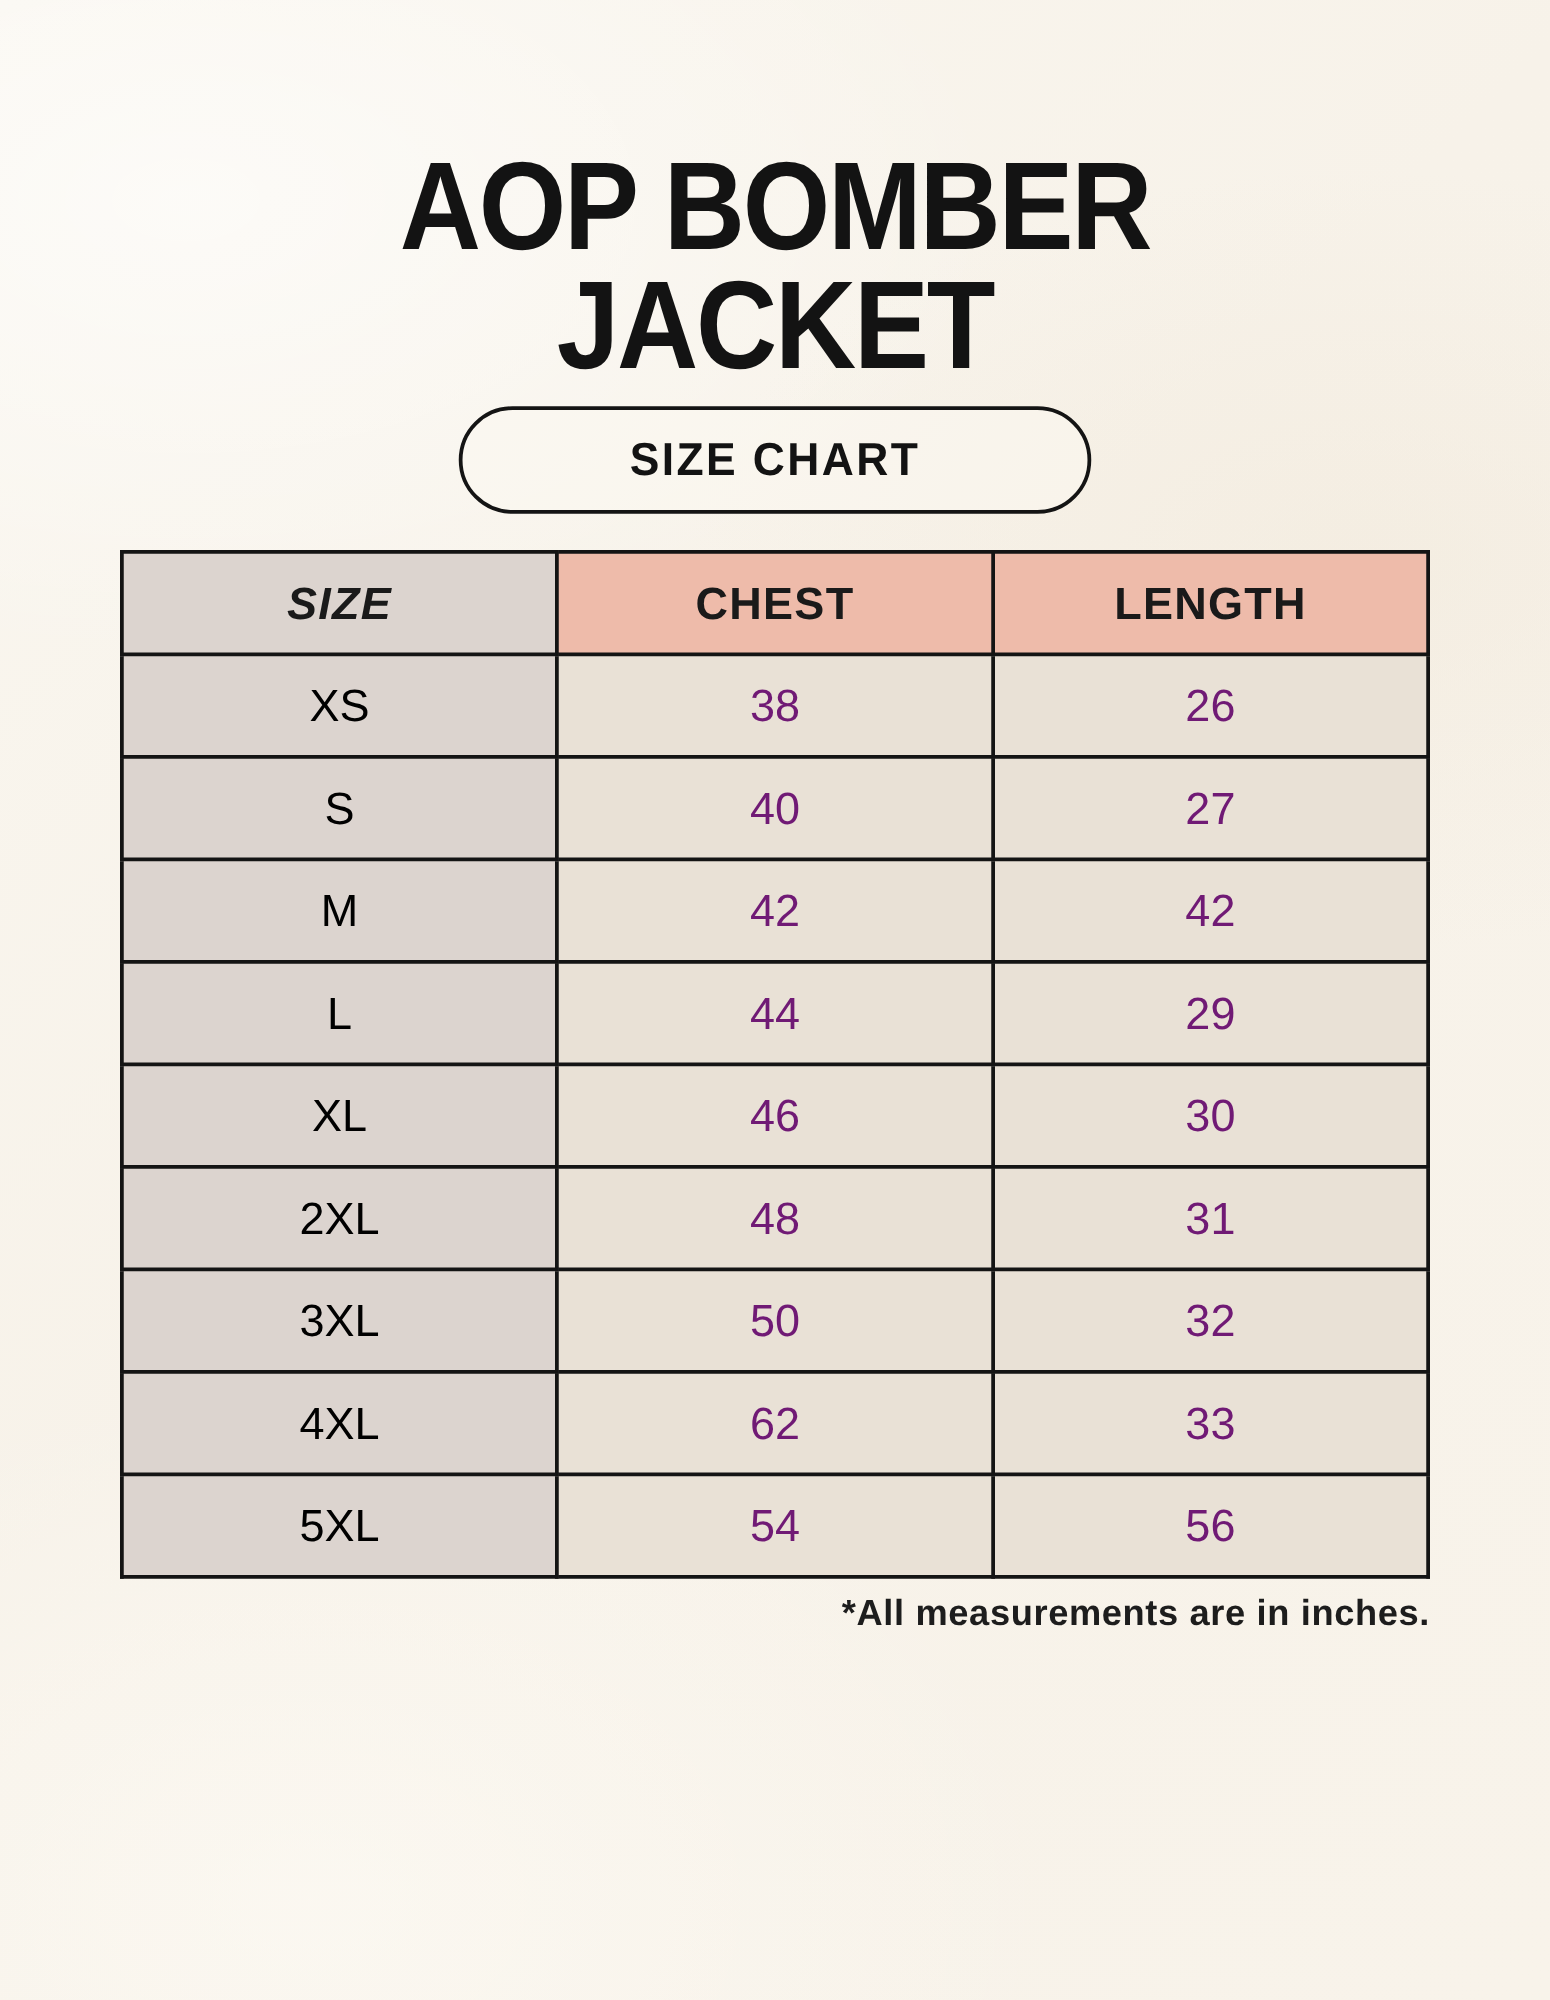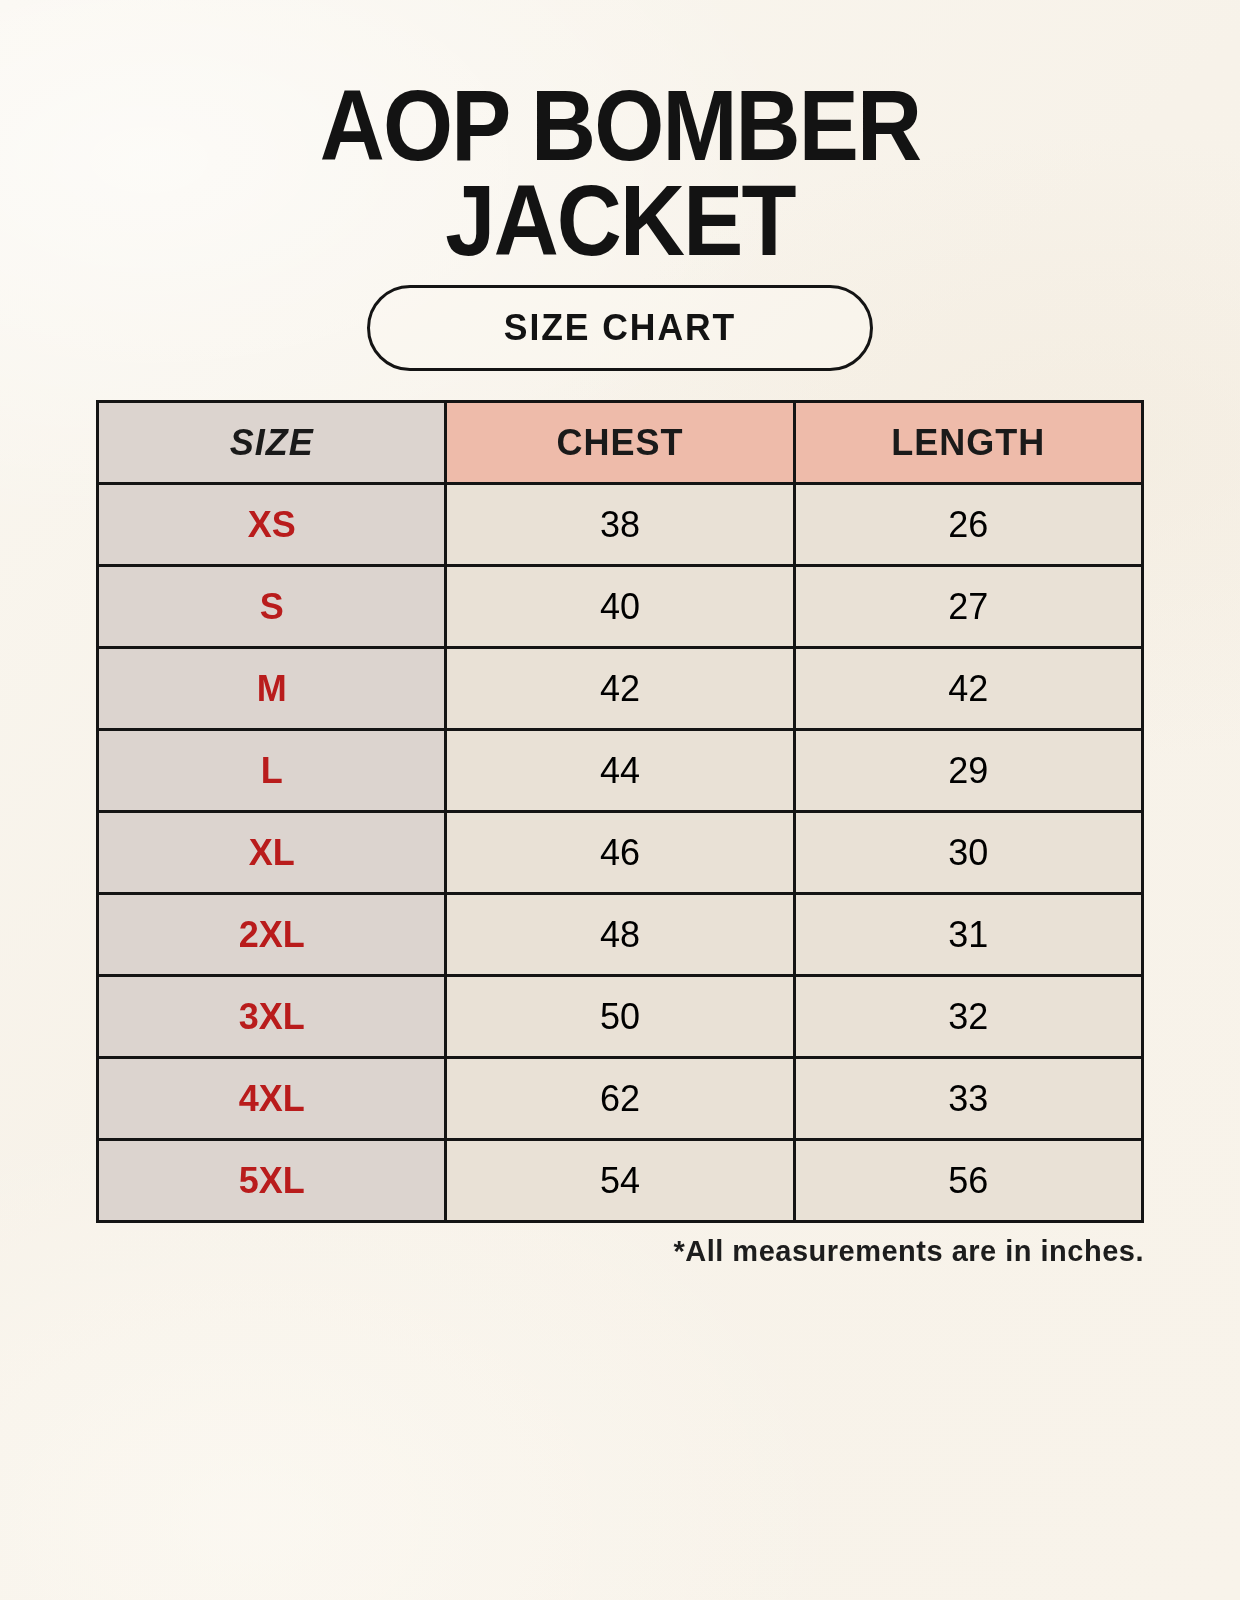--- a/index.html
+++ b/index.html
@@ -17,21 +17,21 @@
     color:var(--text);
     background:
       radial-gradient(1100px 620px at 12% 10%, rgba(255,255,255,0.55), rgba(255,255,255,0) 60%),
       radial-gradient(900px 520px at 88% 28%, rgba(240,231,216,0.45), rgba(240,231,216,0) 60%),
       radial-gradient(1000px 700px at 20% 95%, rgba(255,253,248,0.5), rgba(255,253,248,0) 60%),
       linear-gradient(135deg,#faf7f0 0%,#f7f2e9 45%,#f8f3ea 100%);
     background-color:var(--background);
   }
   .page{
     width:1240px; height:1600px;
-    padding-top:78px;
+    padding-top:118px;
   }
   .title{
     width:100%;
     max-width:780px;
     margin:0 auto;
     text-align:center;
     font-size:100px;
     font-weight:700;
     line-height:0.95;
     letter-spacing:-2px;
@@ -74,25 +74,25 @@
     letter-spacing:1px;
     background:var(--accent-header);
   }
   .size-table th.col-size{
     background:var(--size-column);
     font-style:italic;
   }
   .size-table td{
     font-size:36px;
     font-weight:400;
-    color:#000000;
+    color:#701a75;
   }
   .size-table td.size-label{
-    font-weight:700;
-    color:#b91c1c;
+    font-weight:400;
+    color:#000000;
     background:var(--size-column);
   }
   .footnote{
     width:1048px;
     margin:12px auto 0;
     text-align:right;
     font-size:29px;
     font-weight:700;
     letter-spacing:0.5px;
     color:#1d1d1d;

